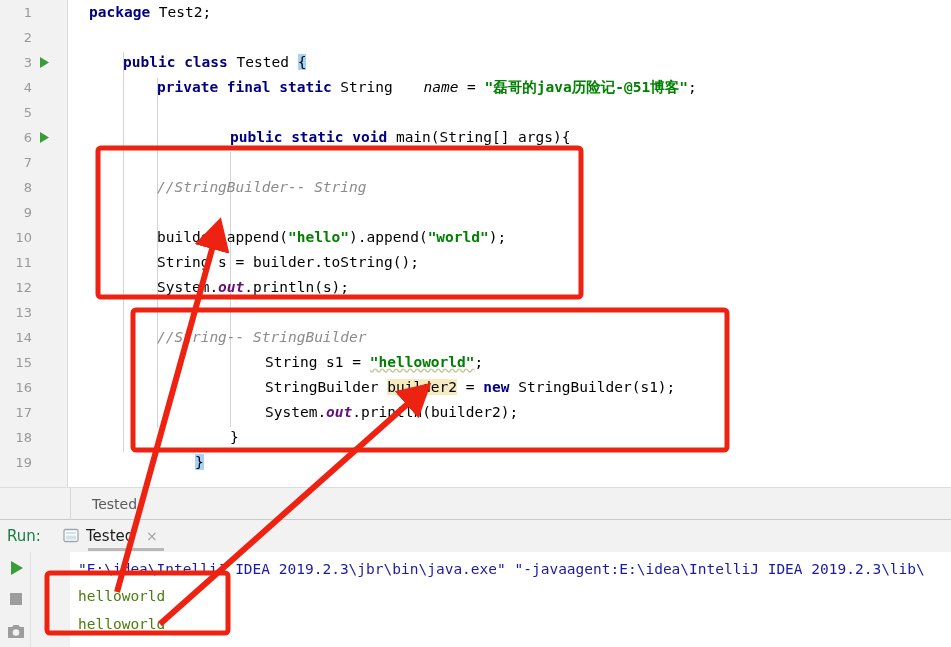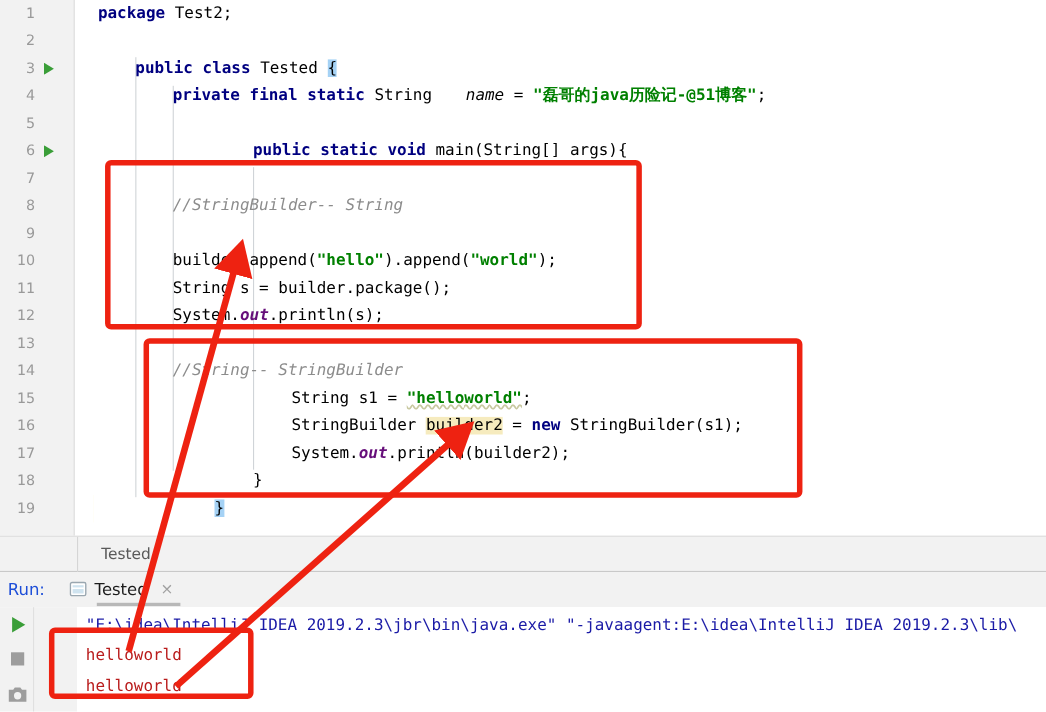--- a/index.html
+++ b/index.html
@@ -91,21 +91,21 @@
   #runwin {
     position: absolute; left: 0; top: 520px; width: 951px; height: 127px;
     background: #ffffff;
   }
   #runhdr {
     position: absolute; left: 0; top: 0; width: 951px; height: 32px;
     background: #f2f2f2;
   }
   #runhdr .runlabel {
     position: absolute; left: 7px; top: 0; height: 32px; line-height: 32px;
-    font-family: "DejaVu Sans", sans-serif; font-size: 15px; color: #1d4ed8;
+    font-family: "DejaVu Sans", sans-serif; font-size: 15px; color: #15803d;
   }
   .runtab {
     position: absolute; left: 58px; top: 0; height: 32px;
   }
   .runtab .tabicon {
     position: absolute; left: 5px; top: 8px; width: 16px; height: 15px;
   }
   .runtab .tablabel {
     position: absolute; left: 28px; top: 0; height: 32px; line-height: 32px;
     font-family: "DejaVu Sans", sans-serif; font-size: 15px; color: #1c1c1c;
@@ -130,21 +130,21 @@
   .tbicon { position: absolute; left: 6px; width: 20px; height: 20px; }
   .tbicon2 { position: absolute; left: 38px; width: 20px; height: 20px; }
   #console {
     position: absolute; left: 70px; top: 32px; right: 0; height: 95px;
     background: #ffffff;
     font-family: "DejaVu Sans Mono", monospace;
     font-size: 14.5px;
   }
   .conline {
     position: absolute; left: 8px; height: 25px; line-height: 25px;
-    white-space: pre; color: #b91c1c;
+    white-space: pre; color: #4d7c0f;
   }
   .conline.cmd { color: #1a1aa6; }
 
   
   #annot {
     position: absolute; left: 0; top: 0; width: 951px; height: 647px;
     pointer-events: none;
   }
 </style>
 </head>
@@ -217,21 +217,21 @@
 
       <div class="cline" style="top:75px; left:72px;"><span class="kw">private</span> <span class="kw">final</span> <span class="kw">static</span><span> String </span><span class="ital">name</span><span> = </span><span class="str">"磊哥的java历险记-@51博客"</span><span>;</span></div>
 
       <div class="cline" style="top:125px; left:145px;"><span class="kw">public</span> <span class="kw">static</span> <span class="kw">void</span><span> main(String[] args){</span></div>
 
       <div class="cline" style="top:175px; left:72px;"><span class="cmt">//StringBuilder-- String</span></div>
 
 
       <div class="cline" style="top:225px; left:72px;"><span>builder.append(</span><span class="str">"hello"</span><span>).append(</span><span class="str">"world"</span><span>);</span></div>
 
-      <div class="cline" style="top:250px; left:72px;"><span>String s = builder.package();</span></div>
+      <div class="cline" style="top:250px; left:72px;"><span>String s = builder.toString();</span></div>
 
       <div class="cline" style="top:275px; left:72px;"><span>System.</span><span class="fld">out</span><span>.println(s);</span></div>
 
       <div class="cline" style="top:325px; left:72px;"><span class="cmt">//String-- StringBuilder</span></div>
 
       <div class="cline" style="top:350px; left:180px;"><span>String s1 = </span><span class="str typo">"helloworld"</span><span>;</span></div>
 
       <div class="cline" style="top:375px; left:180px;"><span>StringBuilder </span><span class="idhl">builder2</span><span> = </span><span class="kw">new</span><span> StringBuilder(s1);</span></div>
 
       <div class="cline" style="top:400px; left:180px;"><span>System.</span><span class="fld">out</span><span>.println(builder2);</span></div>

